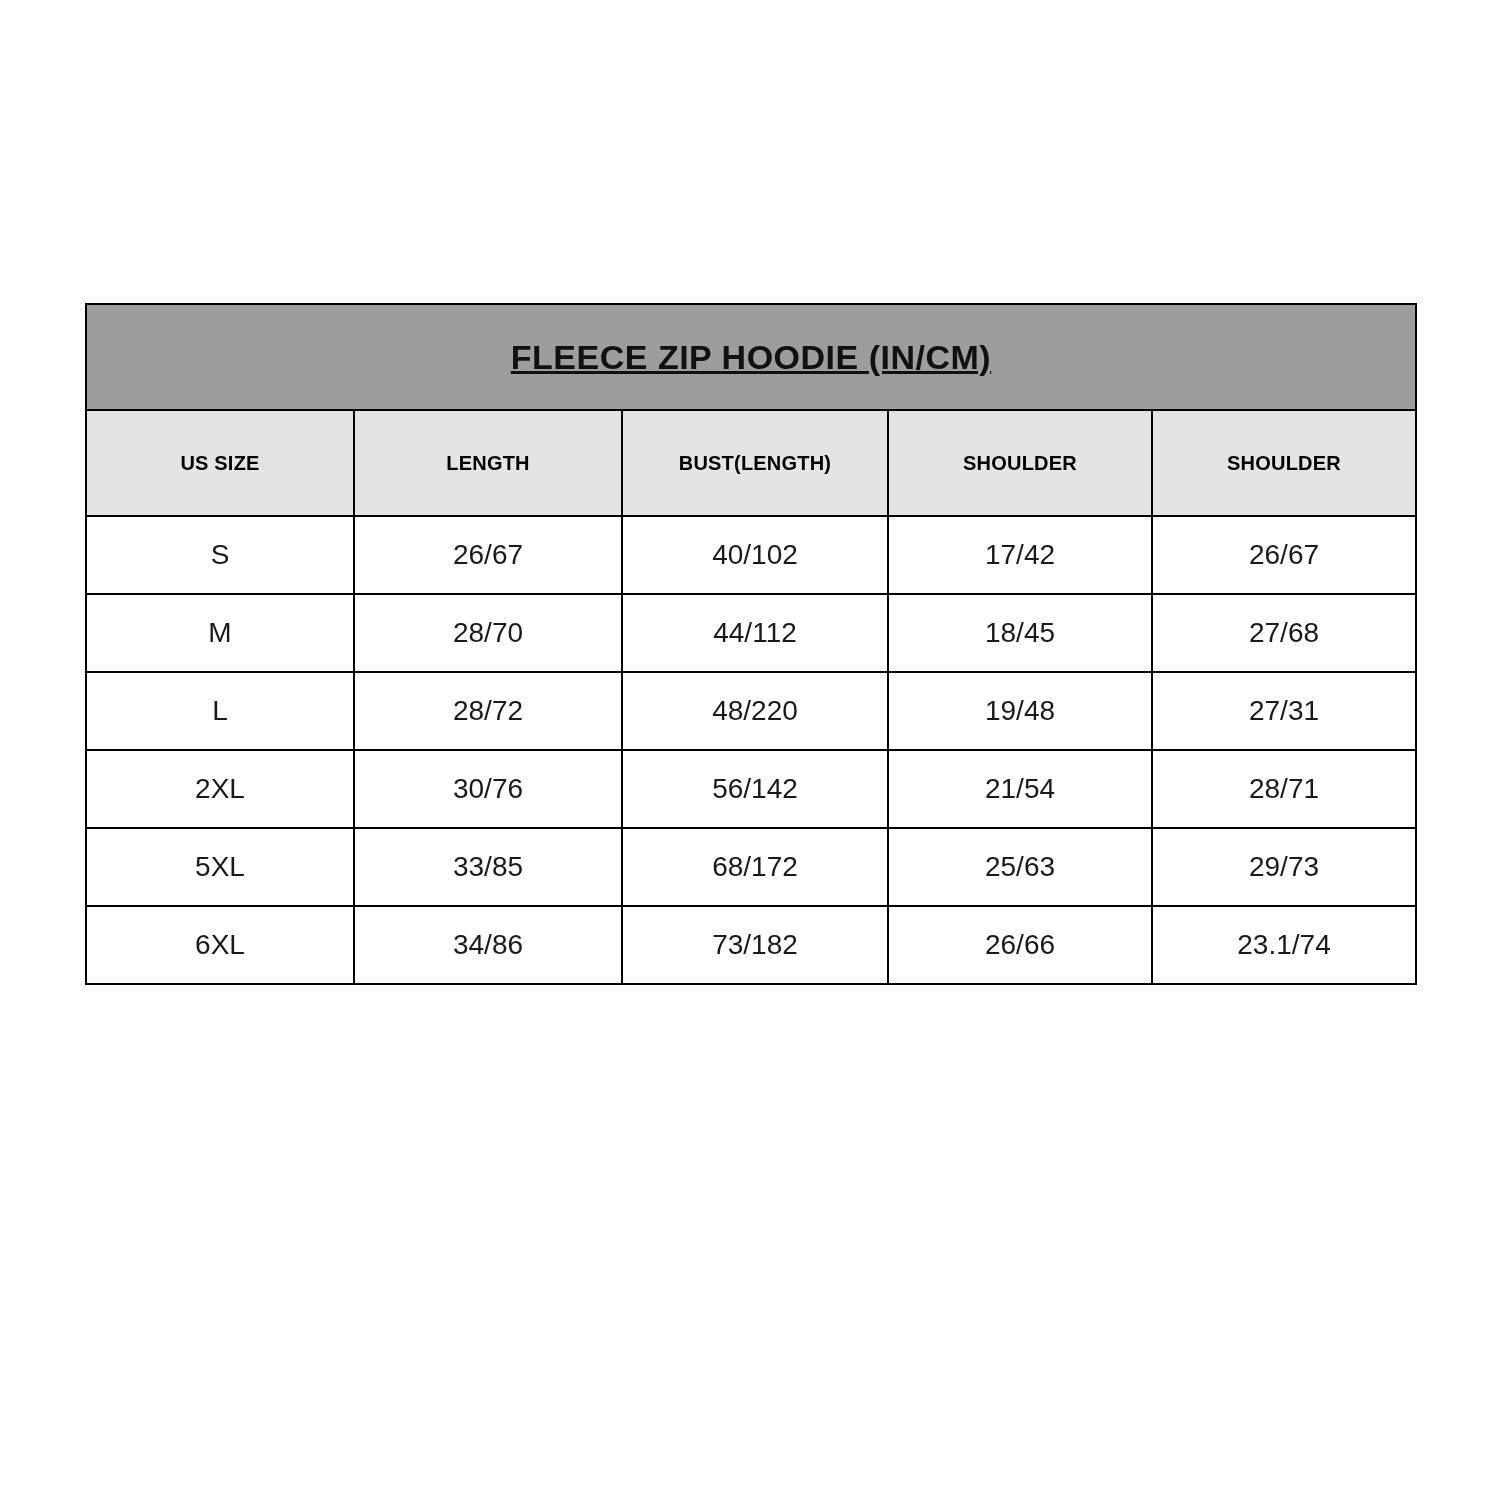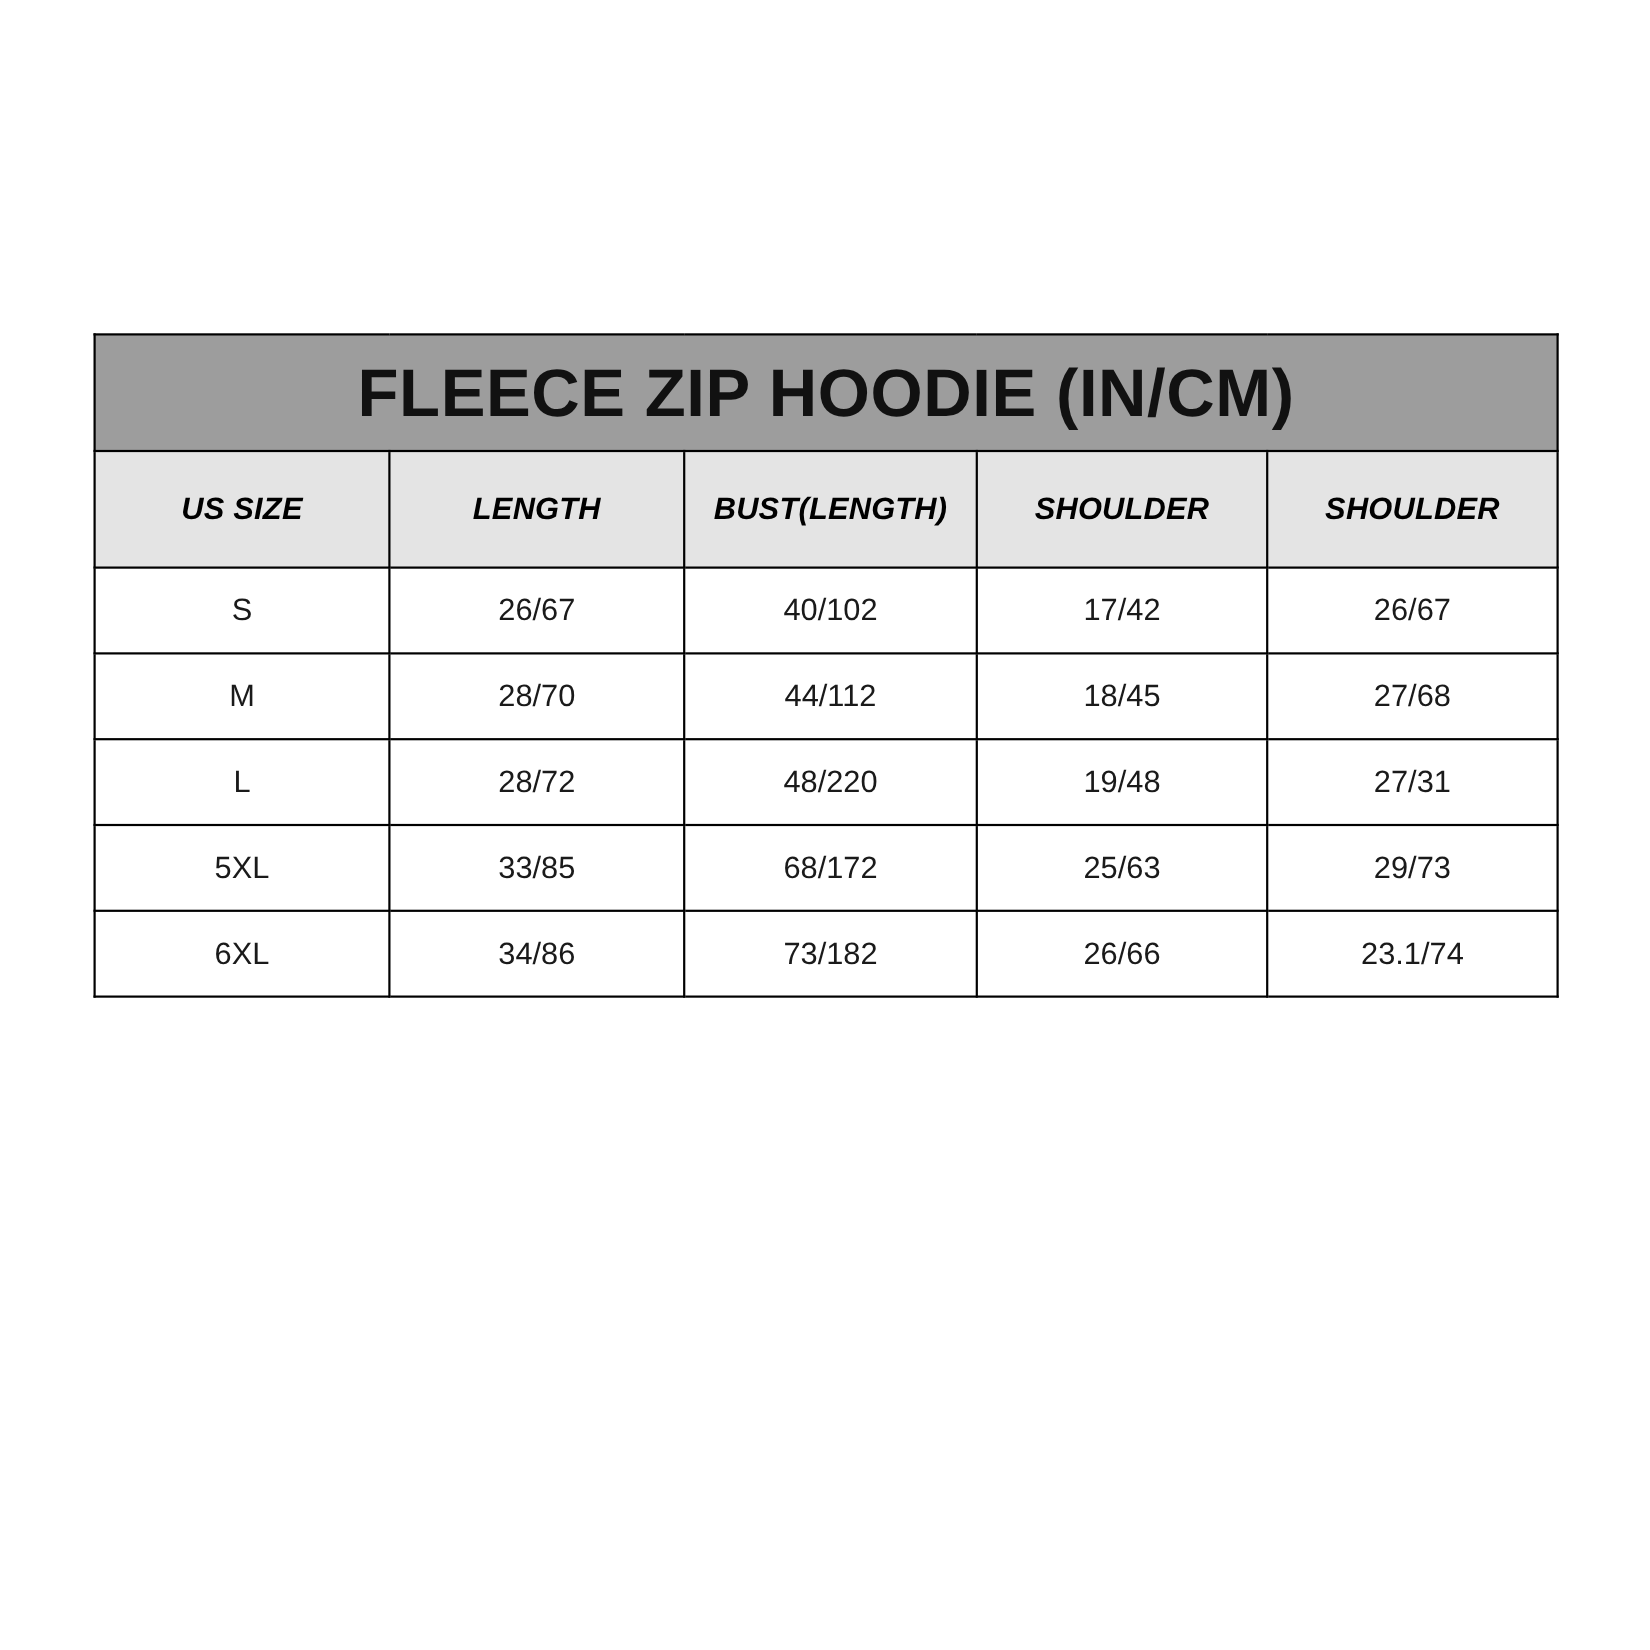--- a/index.html
+++ b/index.html
@@ -33,35 +33,35 @@
   table.size-chart td,
   table.size-chart th {
     border: 2px solid #000000;
     text-align: center;
     vertical-align: middle;
     color: #111111;
   }
   .title-cell {
     background: #9d9d9d;
     height: 104px;
-    font-size: 61px;
+    font-size: 34px;
     font-weight: bold;
     letter-spacing: 0.5px;
     color: #000000;
     padding: 0 10px;
+    text-decoration: underline;
   }
   thead.col-head th {
     background: #e4e4e4;
     height: 104px;
-    font-size: 28px;
+    font-size: 20px;
     font-weight: bold;
     color: #000000;
     letter-spacing: 0.2px;
     padding: 0 6px;
-    font-style: italic;
   }
   tbody.body-rows td {
     background: #ffffff;
     height: 76px;
     font-size: 28px;
     font-weight: normal;
     color: #1a1a1a;
     padding: 0 6px;
   }
   col.c1 { width: 268px; }
@@ -113,20 +113,27 @@
           <td>27/68</td>
         </tr>
         <tr>
           <td>L</td>
           <td>28/72</td>
           <td>48/220</td>
           <td>19/48</td>
           <td>27/31</td>
         </tr>
         <tr>
+          <td>2XL</td>
+          <td>30/76</td>
+          <td>56/142</td>
+          <td>21/54</td>
+          <td>28/71</td>
+        </tr>
+        <tr>
           <td>5XL</td>
           <td>33/85</td>
           <td>68/172</td>
           <td>25/63</td>
           <td>29/73</td>
         </tr>
         <tr>
           <td>6XL</td>
           <td>34/86</td>
           <td>73/182</td>

